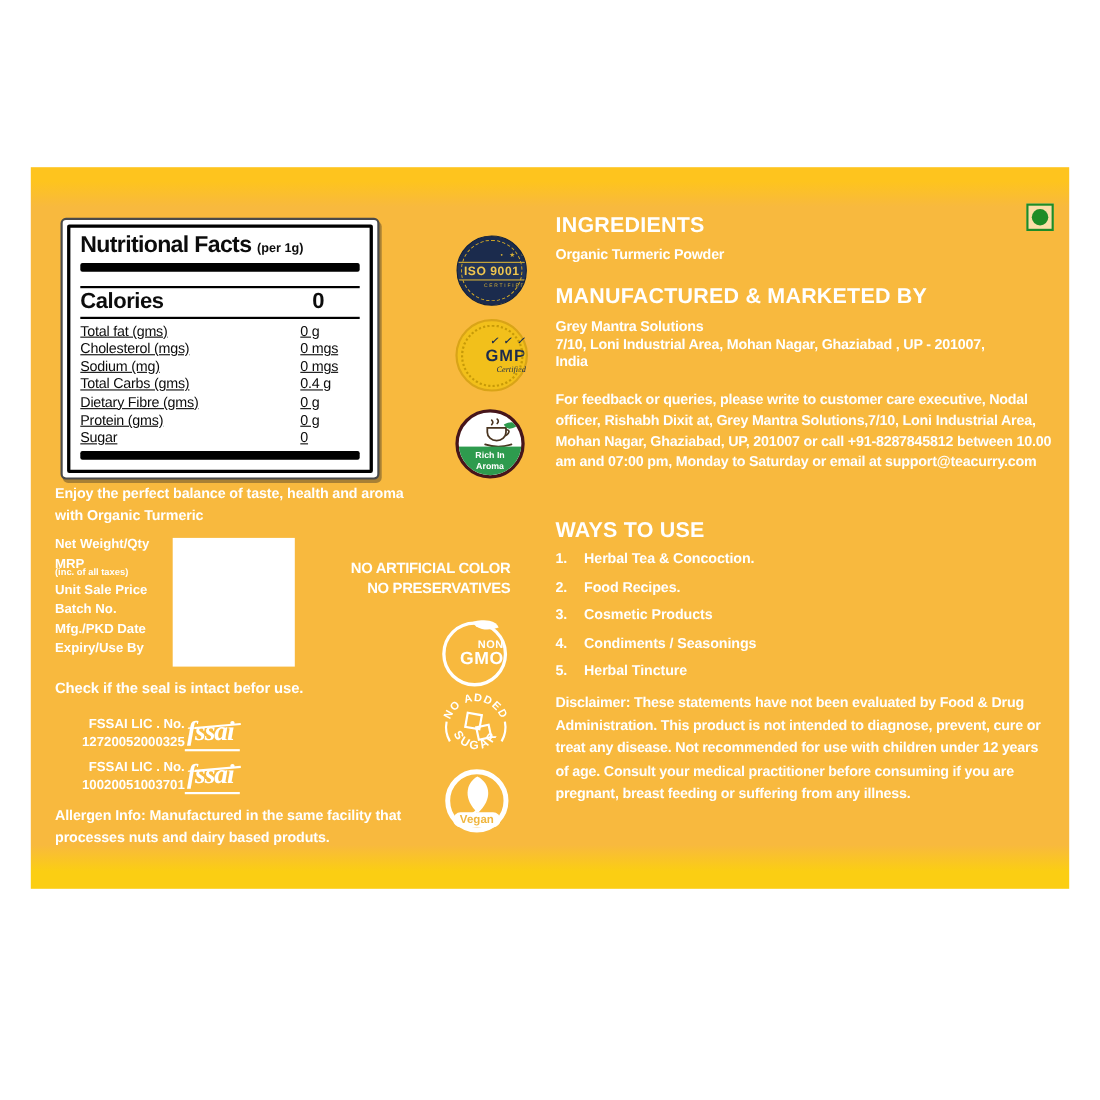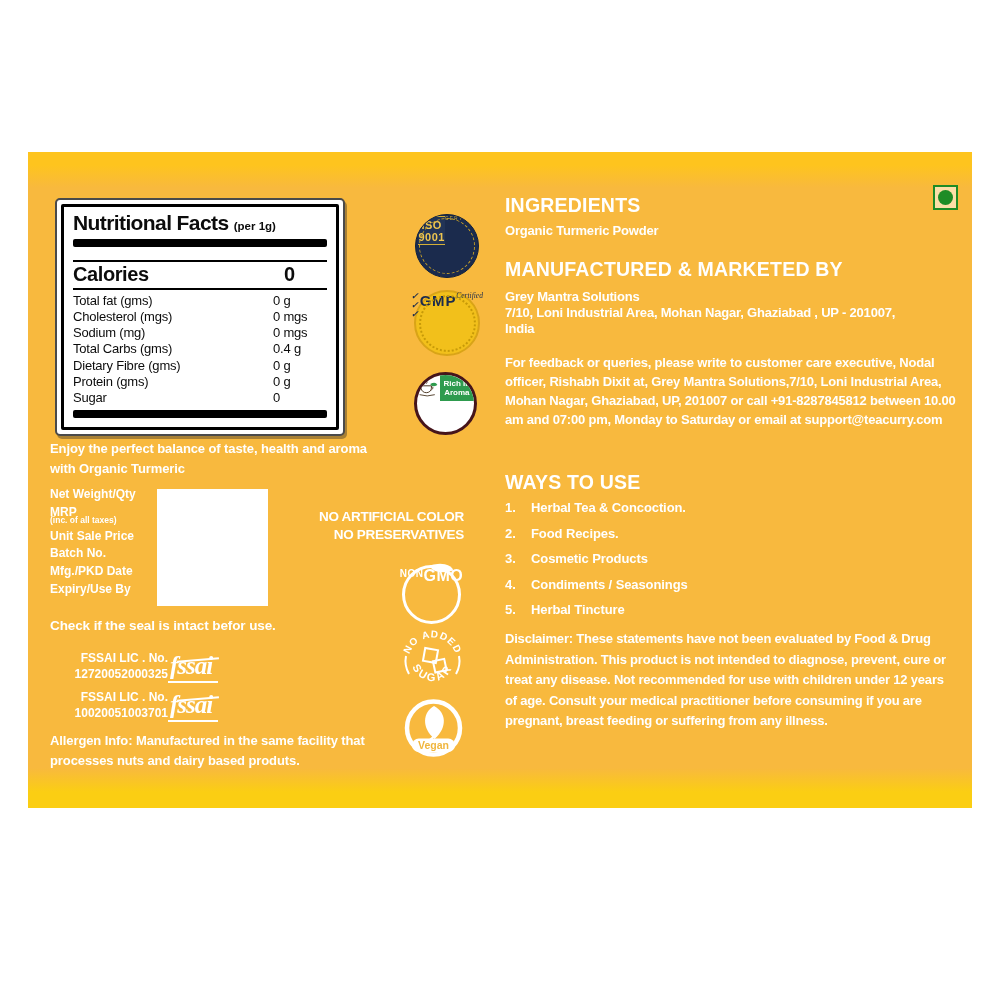--- a/index.html
+++ b/index.html
@@ -23,21 +23,21 @@
   }
   .nf-inner { border:3px solid #000; border-radius:2px; height:100%; padding:5px 9px 9px; display:flex; flex-direction:column; }
   .nf-title { font-size:21px; font-weight:800; letter-spacing:-0.6px; line-height:1.05; white-space:nowrap; }
   .nf-title .nf-per { font-size:11.5px; font-weight:800; letter-spacing:0; }
   .nf-serving { font-size:15.5px; font-weight:800; letter-spacing:-0.3px; margin-top:0px; }
   .nf-bar { height:8px; background:#000; border-radius:2px; margin-top:5px; }
   .nf-cal { display:flex; align-items:center; justify-content:space-between; border-top:2px solid #000; border-bottom:2px solid #000; margin-top:13px; padding:1px 0 2px; }
   .nf-cal .nf-cal-l { font-size:20px; font-weight:800; letter-spacing:-0.4px; }
   .nf-cal .nf-cal-v { font-size:20px; font-weight:800; margin-right:32px; }
   .nf-rows { margin-top:3px; }
-  .nf-row { display:flex; font-size:13px; font-weight:400; line-height:16.2px; letter-spacing:-0.2px; }
+  .nf-row { display:flex; font-size:13px; font-weight:400; line-height:16.2px; letter-spacing:-0.2px;text-decoration:underline; }
   .nf-row .l { flex:1; }
   .nf-row .v { width:54px; text-align:left; }
   .nf-bar-bottom { margin-top:4px; }
 
   
   .wtxt { color:#fff; font-weight:700; letter-spacing:-0.1px; }
   .tagline { left:22px; top:287px; width:326px; font-size:13px; font-weight:800; line-height:1.5; }
   .decl { left:22px; top:336px; font-size:12px; font-weight:800; line-height:1.1; }
   .decl .decl-row { margin-bottom:4.5px; }
   .decl .decl-sub { font-size:8.5px; font-weight:700; margin:-3px 0 4.5px; letter-spacing:0; }
@@ -48,21 +48,21 @@
   .fssai-logo { position:relative; display:inline-block; font-family:"Liberation Serif", serif; font-style:italic; font-weight:700; font-size:25px; color:#fff; letter-spacing:-1px; line-height:1; padding:2px 6px 3px 2px; border-bottom:2px solid #fff; }
   .fssai-logo::before { content:""; position:absolute; left:9px; right:-1px; top:8px; border-top:2px solid #fff; transform:rotate(-5deg); }
   .allergen { left:22px; top:579px; width:340px; font-size:13px; line-height:1.55; letter-spacing:-0.1px; }
   .allergen .b { font-weight:800; }
   .allergen .r { font-weight:600; }
 
   
   .claims { left:218px; top:356px; width:218px; text-align:right; font-size:13.5px; font-weight:800; line-height:1.35; letter-spacing:-0.3px; }
 
   
-  .badge { position:absolute; display:flex; flex-direction:row; align-items:flex-start; justify-content:center; text-align:center; }
+  .badge { position:absolute; display:flex; flex-direction:column; align-items:flex-end; justify-content:center; text-align:center; }
   .b-iso { left:387px; top:62px; width:64px; height:64px; background:#1B2B4D; border-radius:50%; border:1px solid #10203d; overflow:hidden; }
   .b-iso::before { content:""; position:absolute; inset:3px; border:1px dashed #C9A227; border-radius:50%; }
   .iso-stars { color:#D4AF37; font-size:6px; letter-spacing:2px; line-height:1.4; }
   .iso-band { width:100%; background:#223457; border-top:1.5px solid #D4AF37; border-bottom:1.5px solid #D4AF37; color:#EFC64F; font-size:11px; font-weight:800; letter-spacing:0.5px; padding:1.5px 0; margin:1px 0; }
   .iso-sub { color:#D4AF37; font-size:4.5px; letter-spacing:1.6px; line-height:1.6; }
 
   .b-gmp { left:386px; top:138px; width:66px; height:66px; background:#F2C01B; border-radius:50%; border:2.5px solid #D9A417; }
   .b-gmp::before { content:""; position:absolute; inset:2.5px; border:2px dotted #C79A08; border-radius:50%; }
   .gmp-checks { color:#1B2B4D; font-size:9px; font-weight:900; font-style:italic; letter-spacing:1px; line-height:1; }
   .gmp-title { color:#1B2B4D; font-size:15px; font-weight:900; letter-spacing:0.8px; line-height:1.15; }

